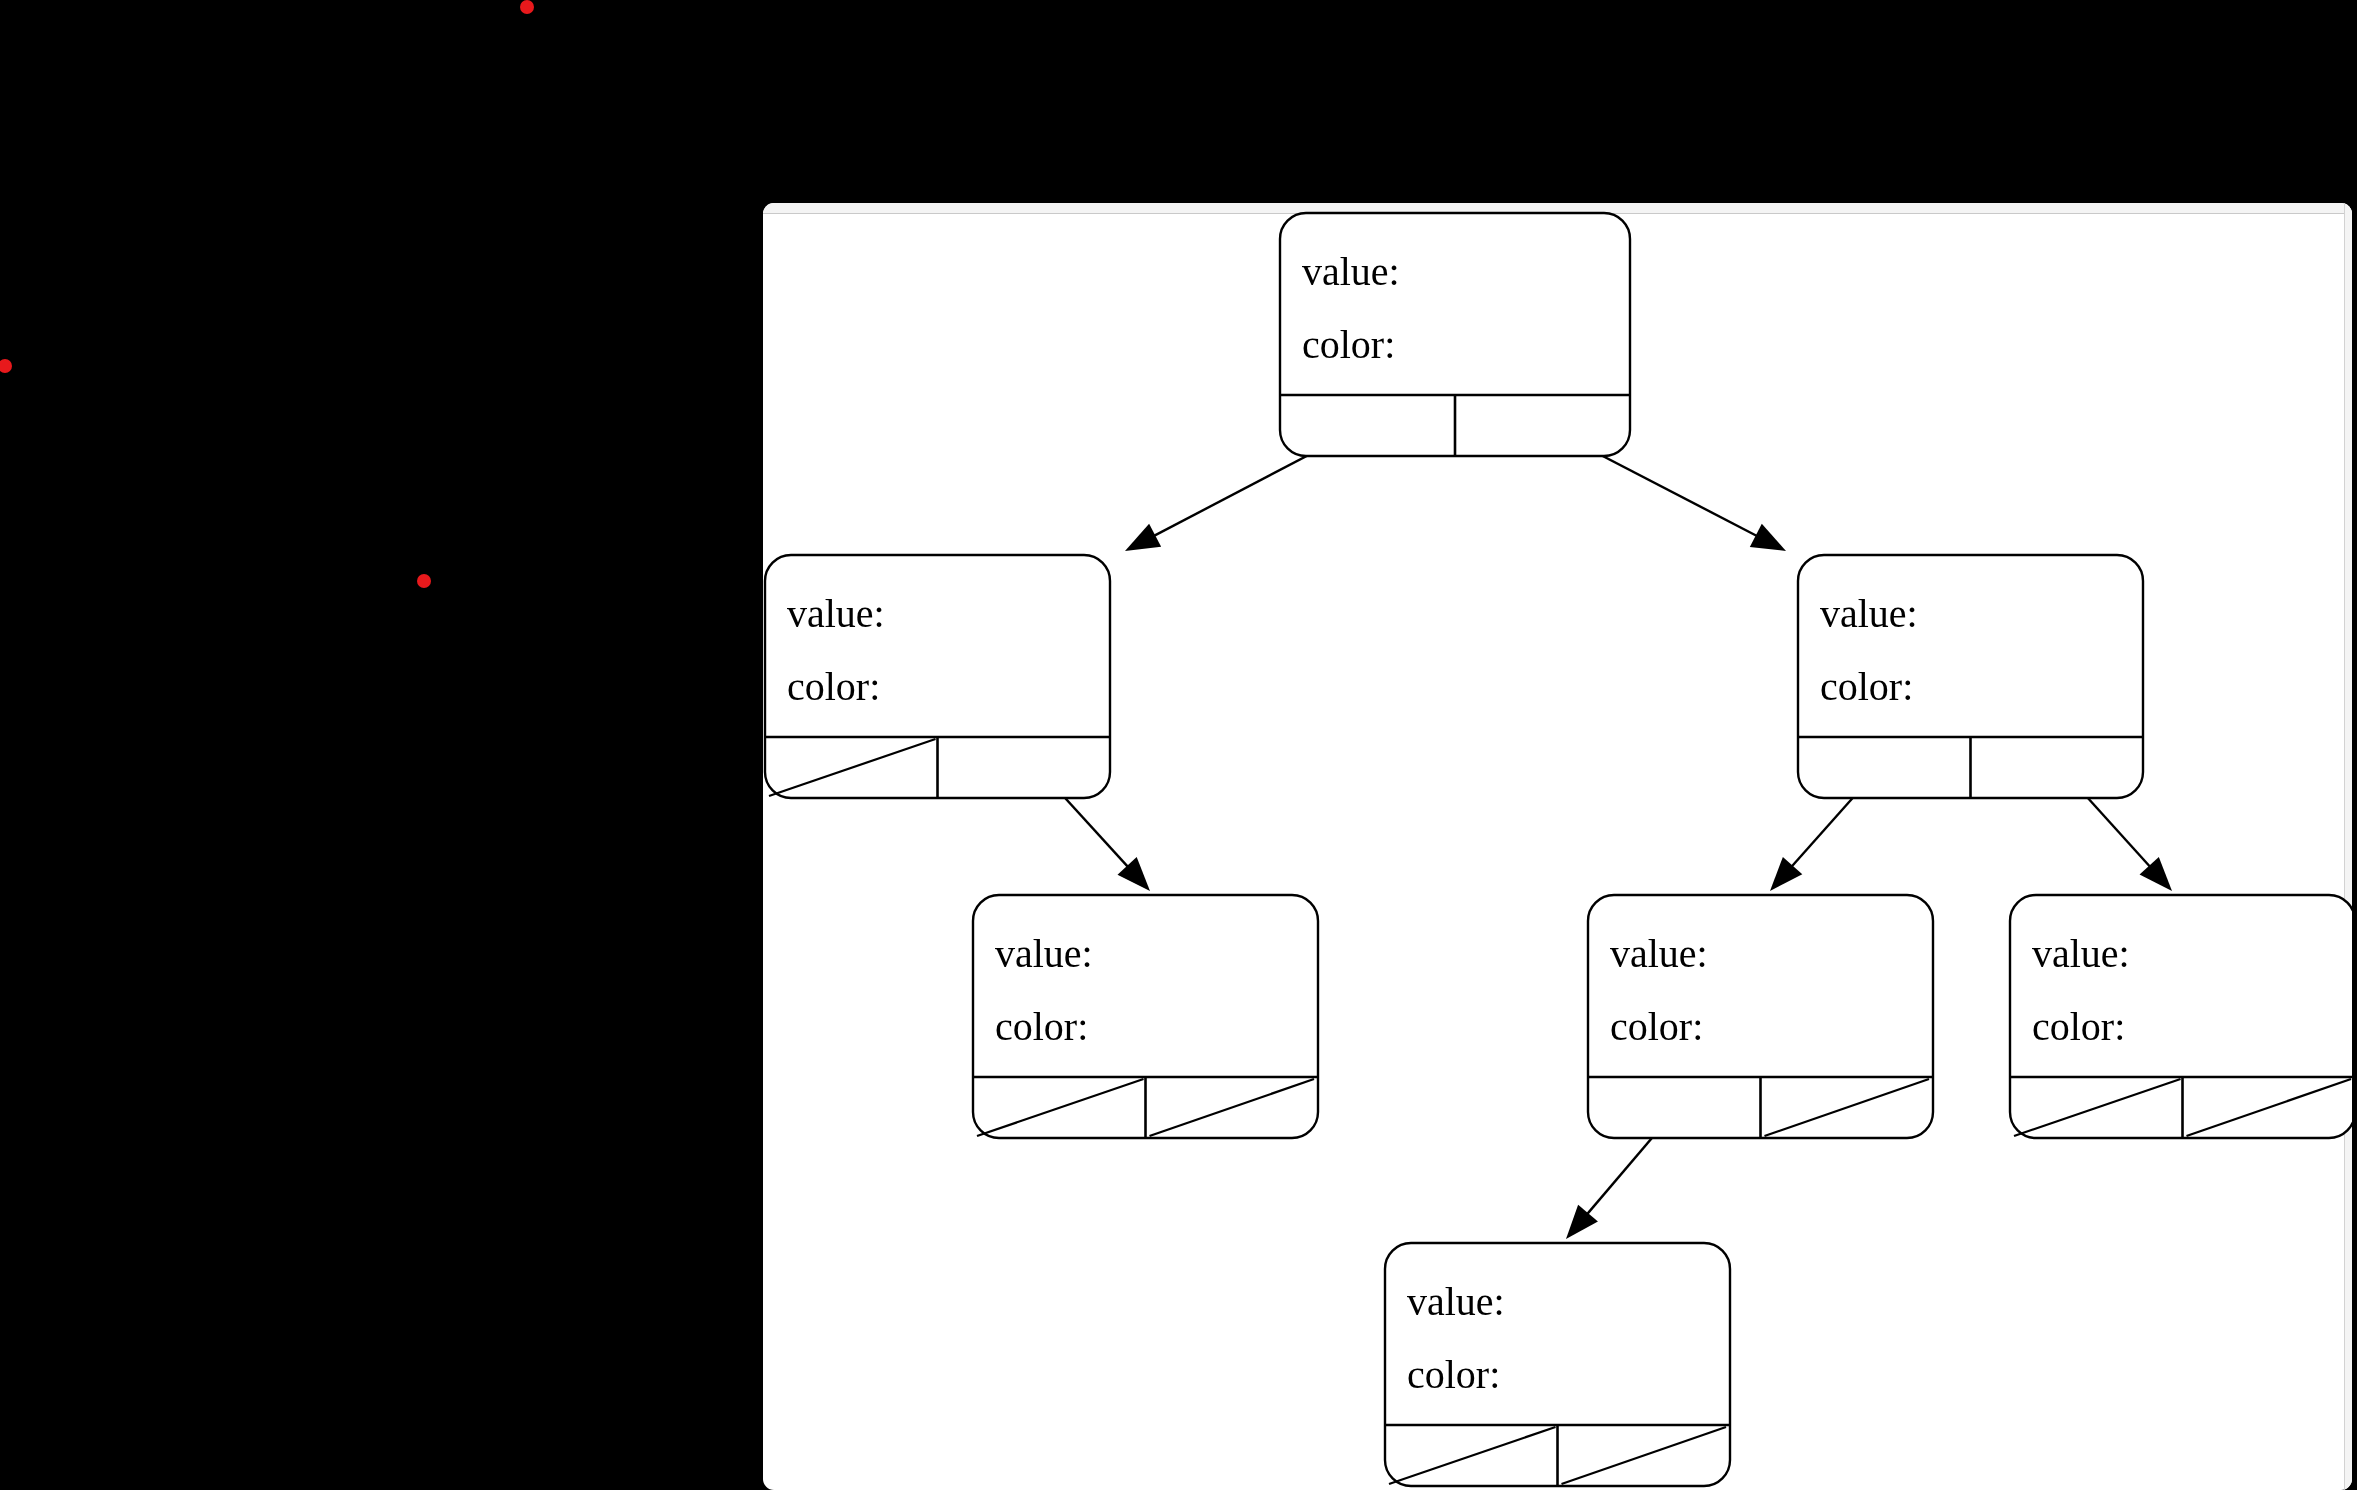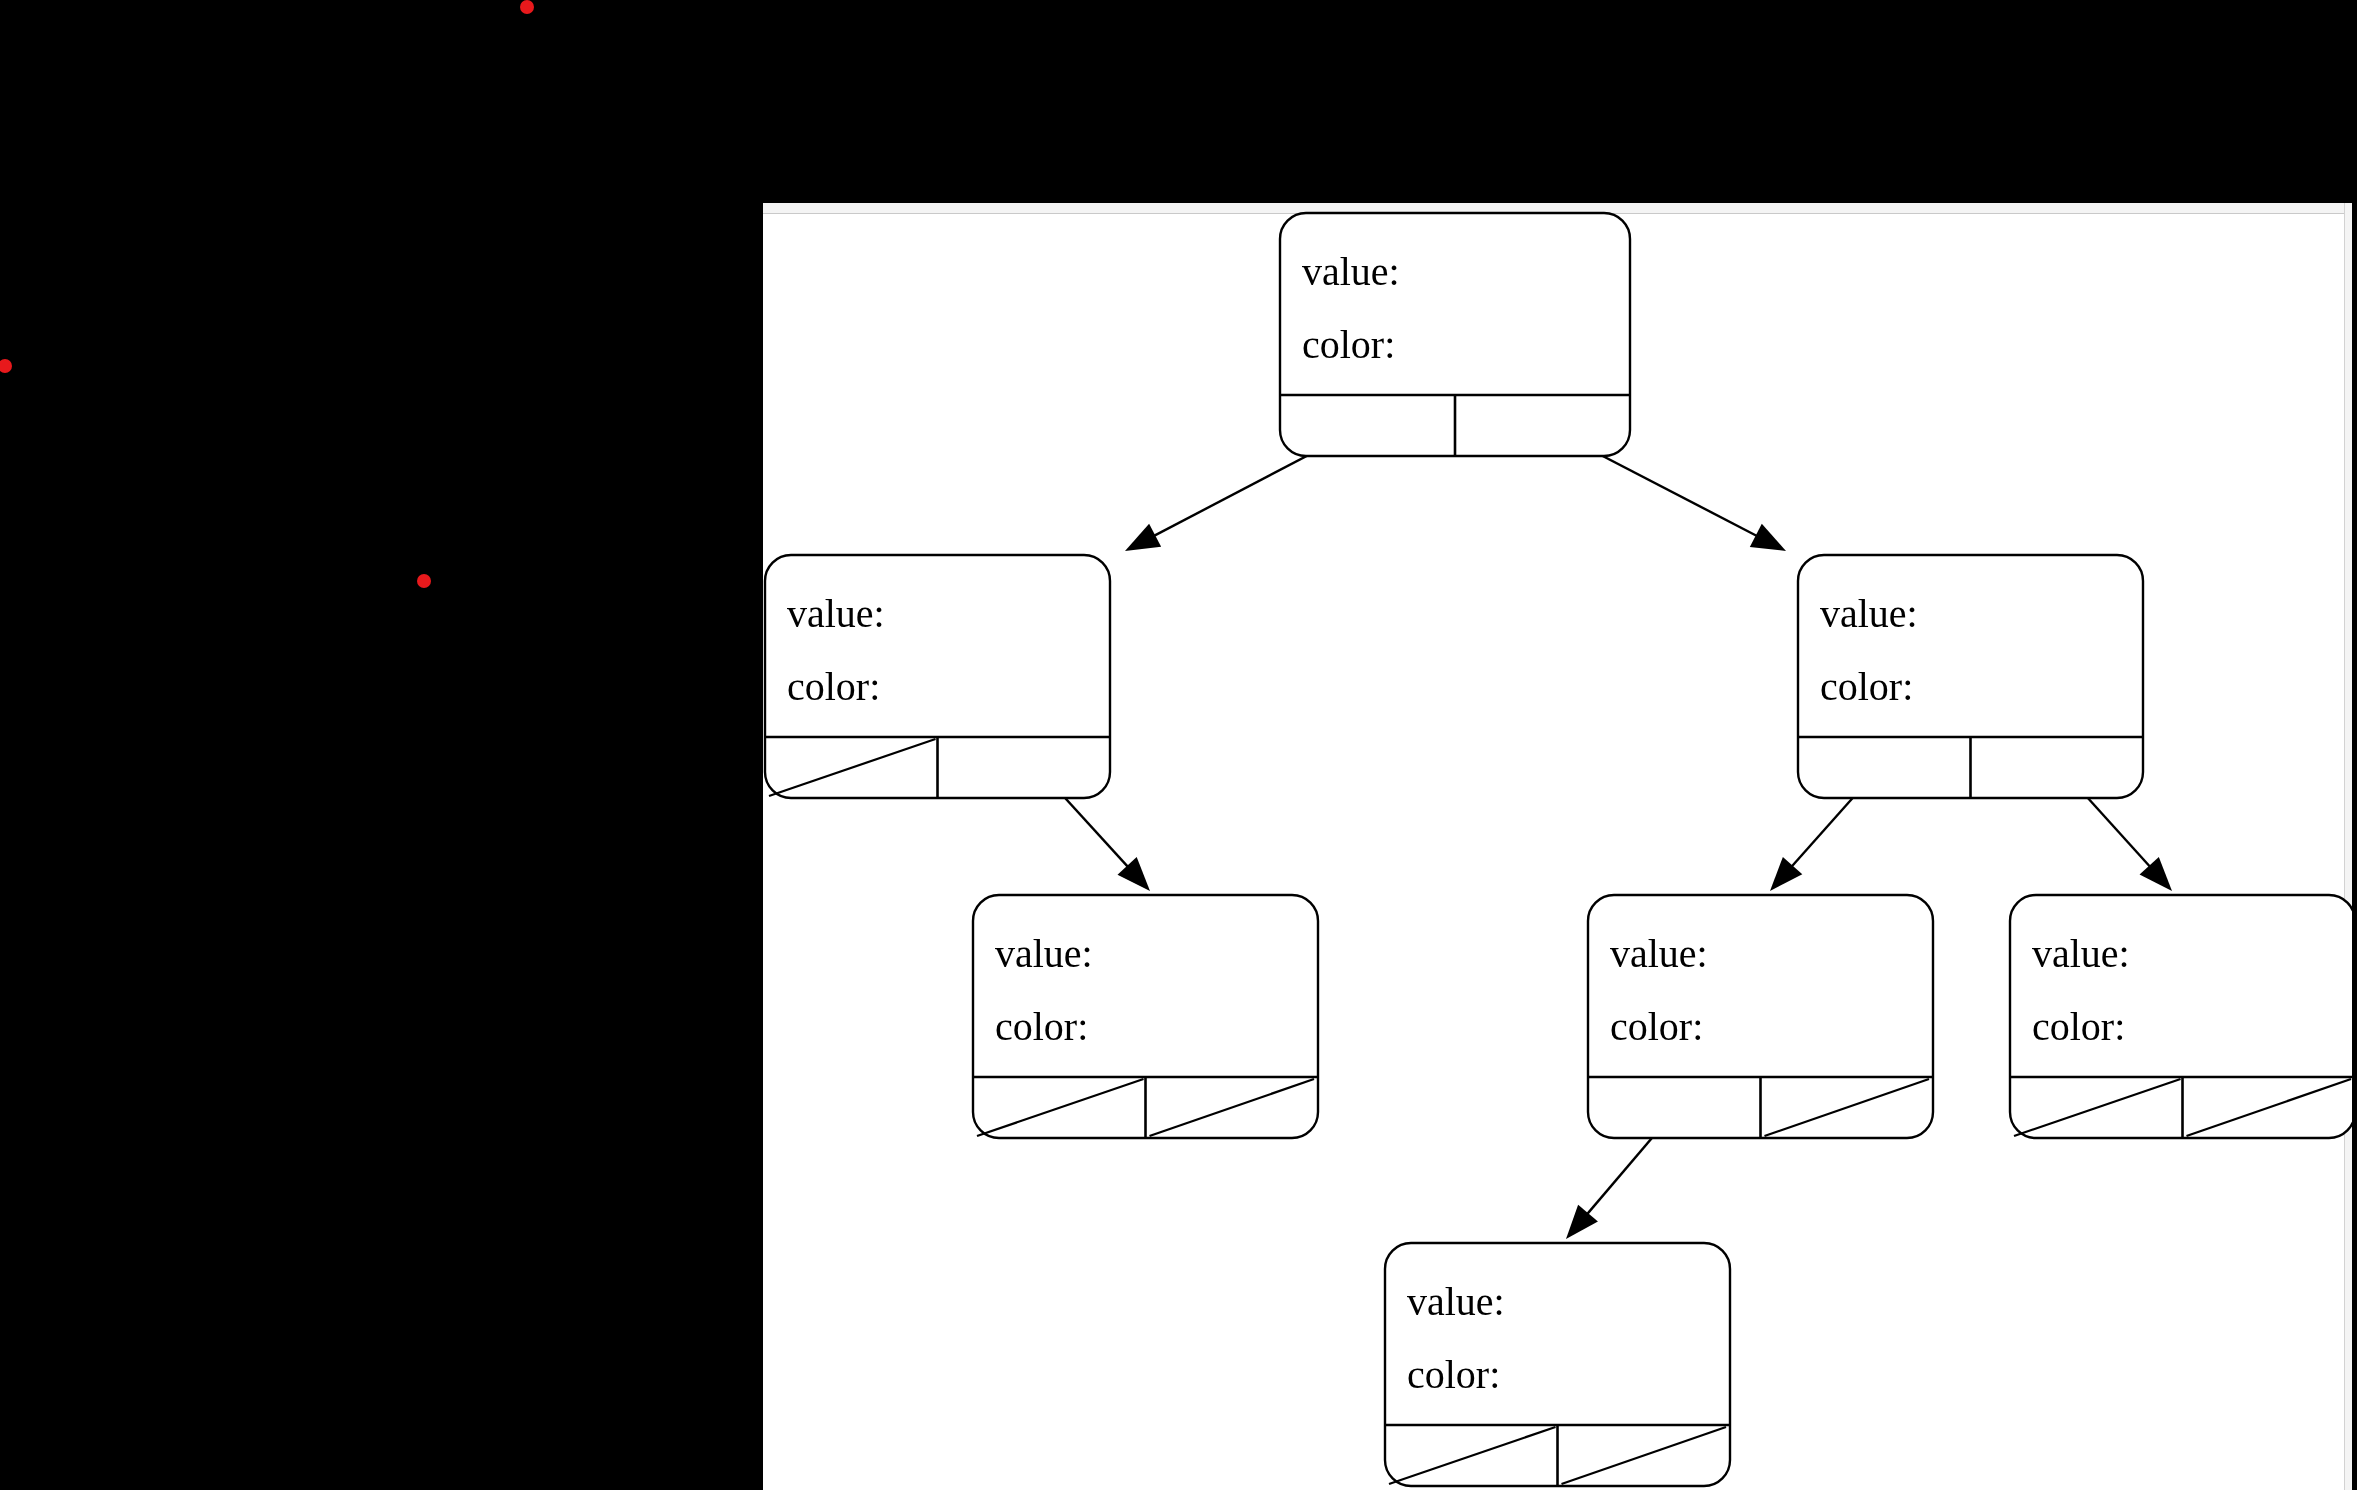--- a/index.html
+++ b/index.html
@@ -22,20 +22,21 @@
     width: 2357px;
     height: 1490px;
     background: #000000;
   }
 
   
   #canvas-panel {
     position: absolute;
     background: #ffffff;
     overflow: hidden;
+    border-radius: 11px;
   }
   #canvas-topbar {
     position: absolute;
     left: 0; top: 0;
     width: 100%;
     background: #f4f4f4;
     border-bottom: 1px solid #c9c9c9;
   }
   #canvas-scrollbar-track {
     position: absolute;

